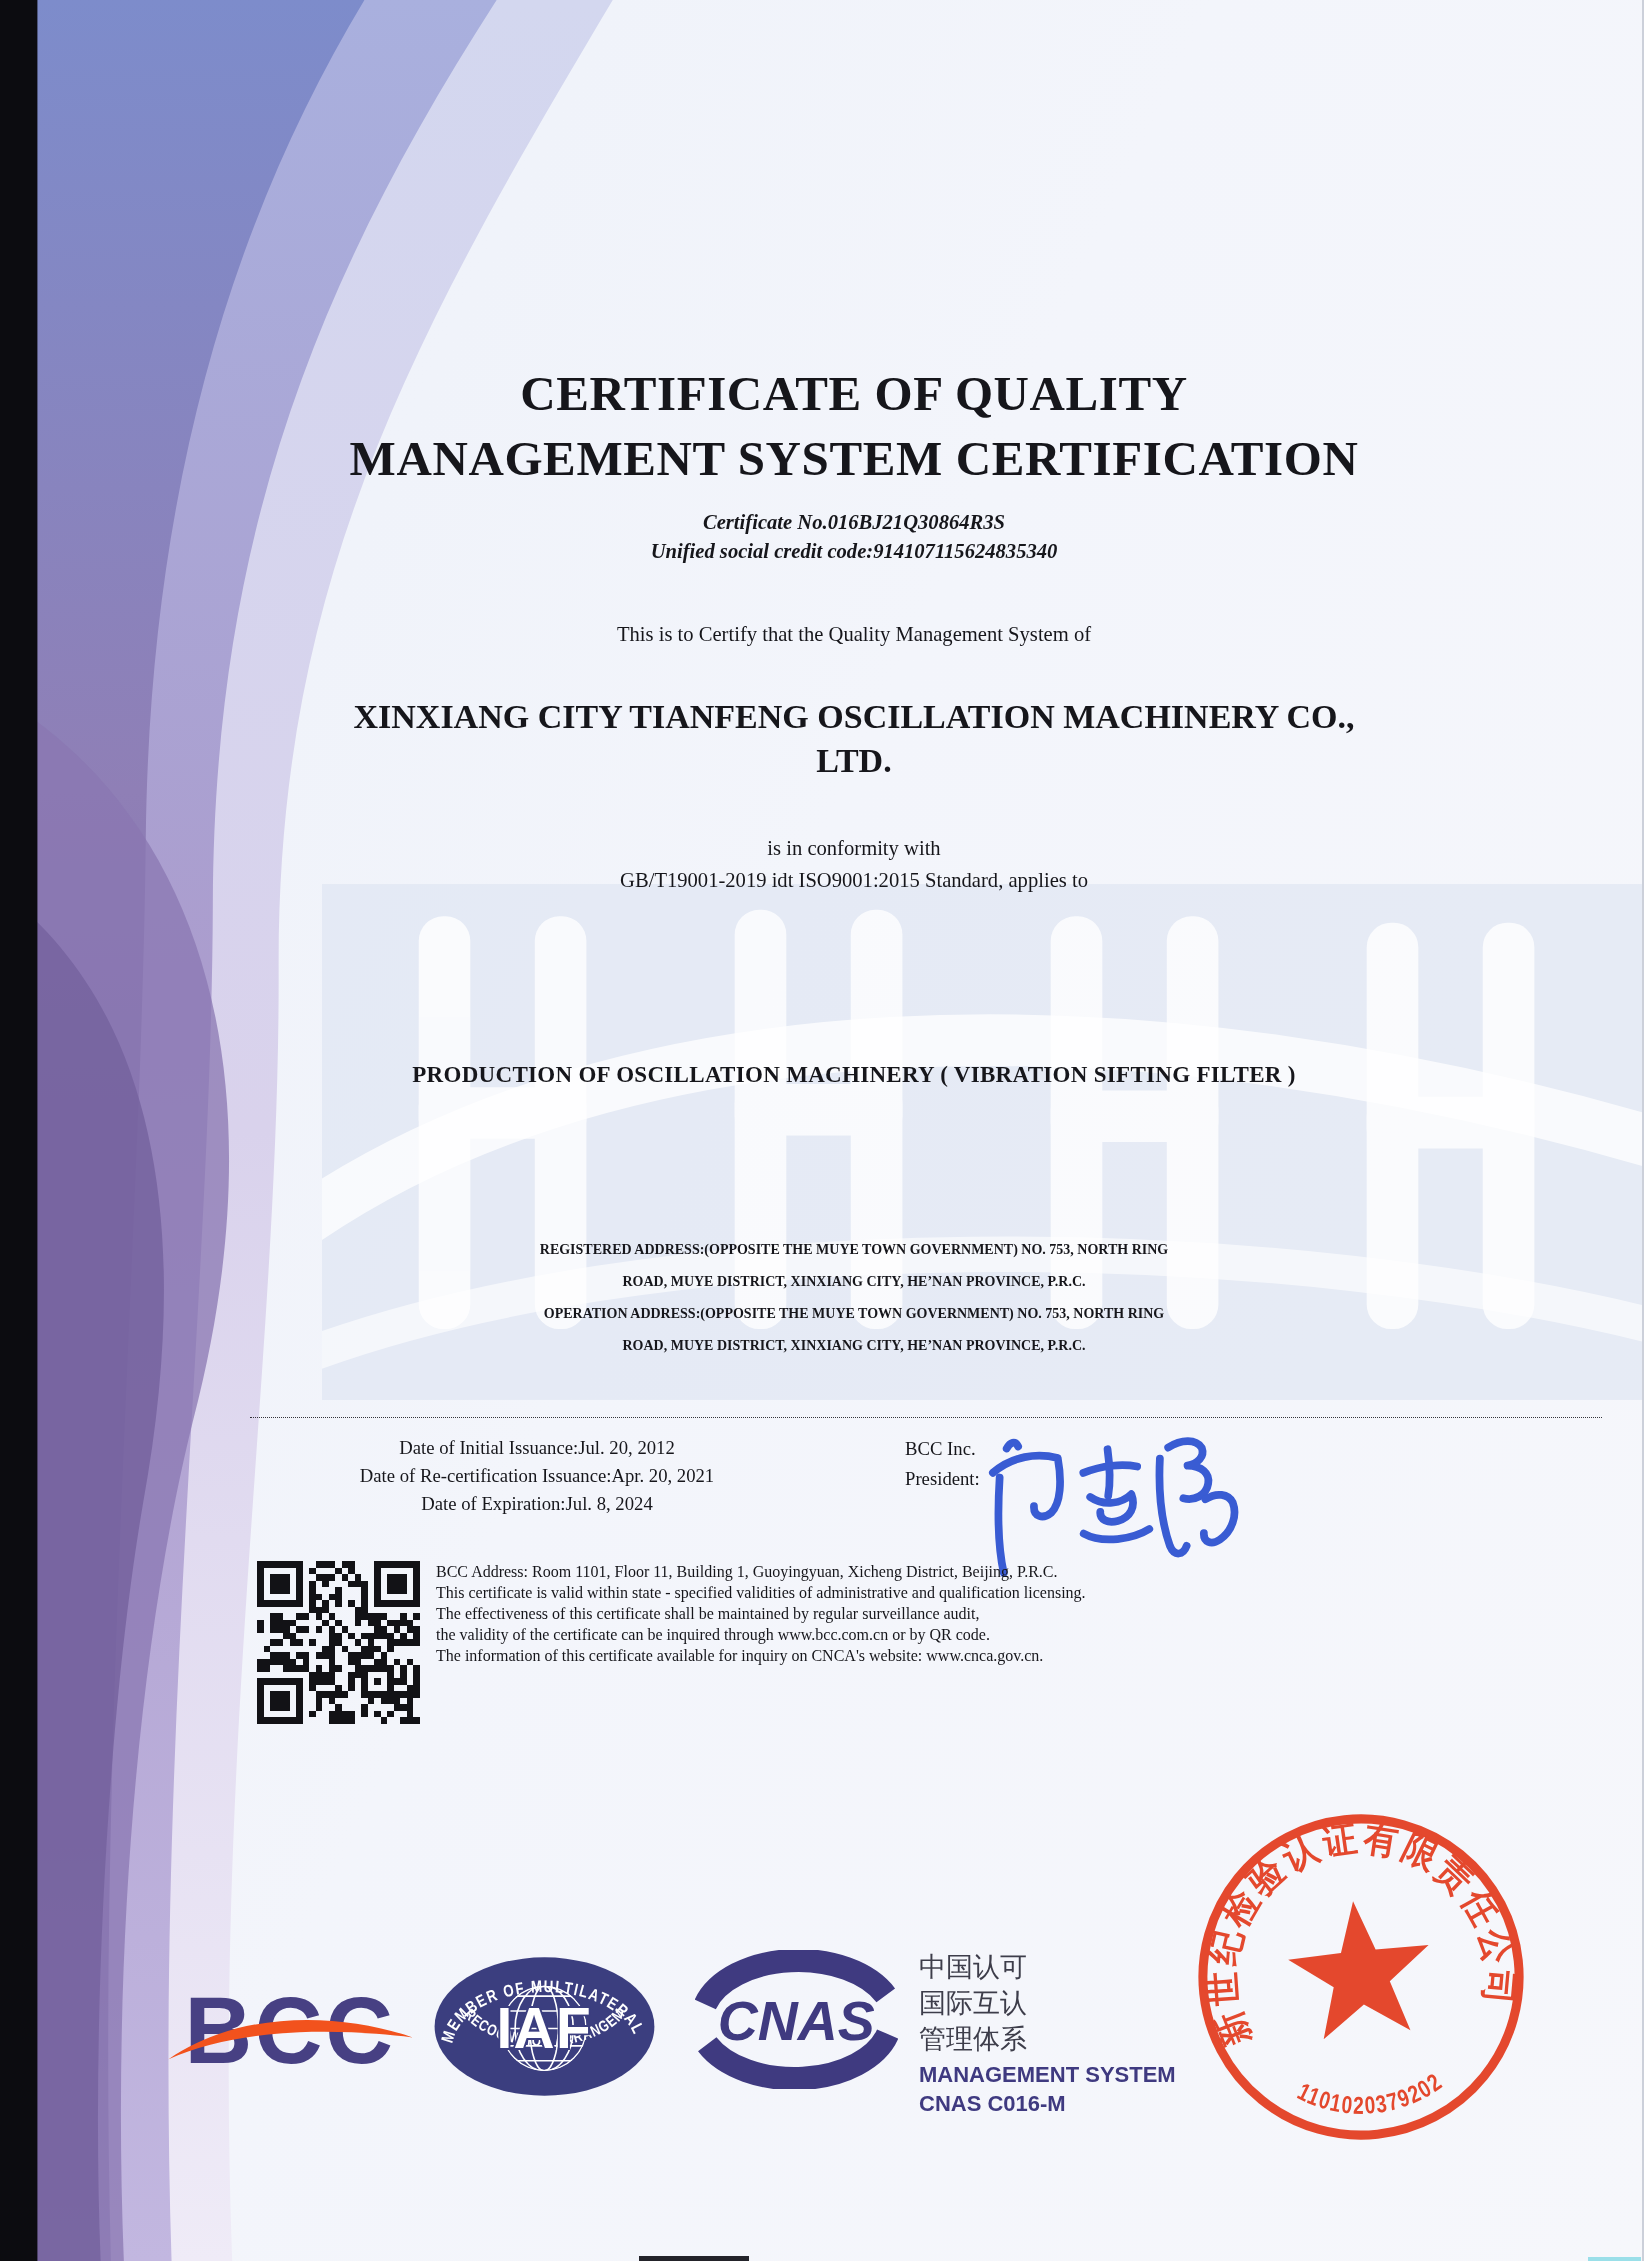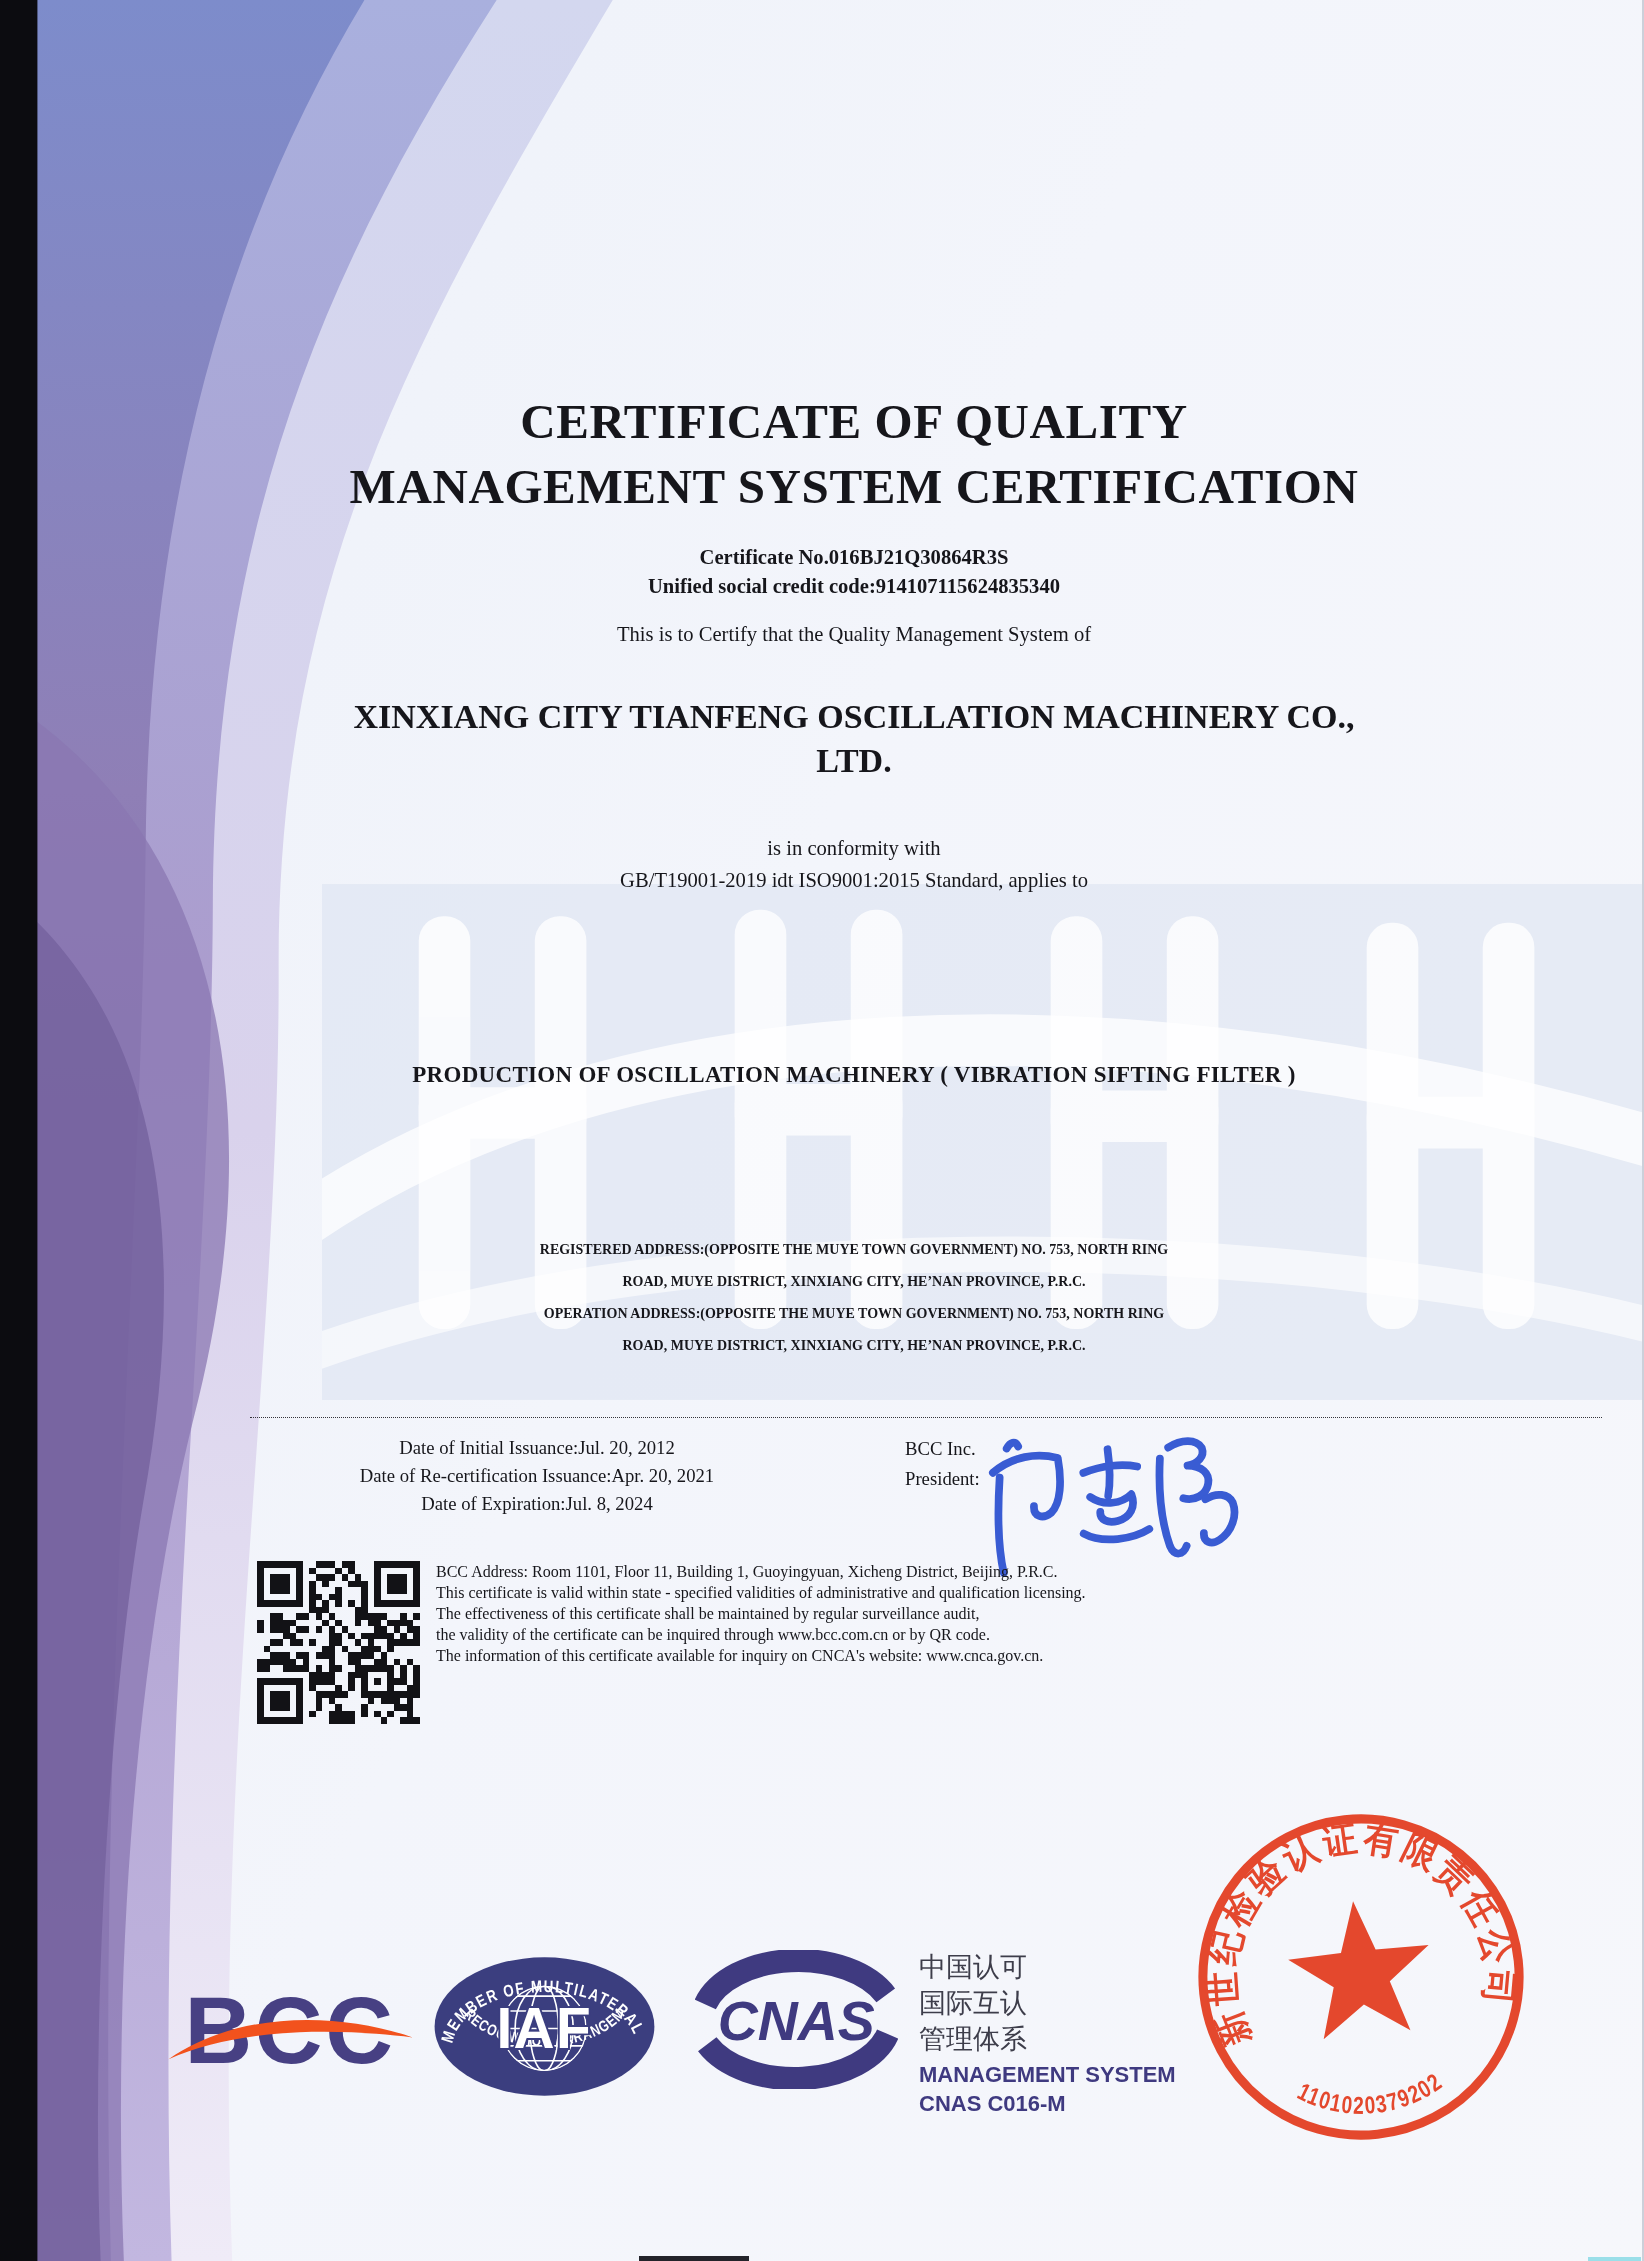--- a/index.html
+++ b/index.html
@@ -3,22 +3,22 @@
 <meta charset="utf-8">
 <style>
   html,body{margin:0;padding:0;background:#777;}
   .page{position:relative;width:1645px;height:2261px;overflow:hidden;
         background:linear-gradient(115deg,#edf1f9 0%,#f3f5fb 45%,#f6f7fb 100%);
         font-family:"Liberation Serif","DejaVu Serif",serif;color:#16161b;}
   .abs{position:absolute;}
   svg{display:block;}
   
   .cblock{position:absolute;left:193px;width:1322px;text-align:center;}
-  .title{top:361px;font-size:49px;font-weight:700;line-height:65px;letter-spacing:0.6px;margin-top:28px;}
-  .certno{top:543px;font-size:20.6px;font-weight:700;line-height:29px;}
+  .title{top:361px;font-size:49px;font-weight:700;line-height:65px;letter-spacing:0.6px;}
+  .certno{top:508px;font-size:20.6px;font-weight:700;line-height:29px;font-style:italic;}
   .certify{top:623px;font-size:20.6px;}
   .company{top:695px;font-size:34px;font-weight:700;line-height:44px;}
   .conf{top:837px;font-size:20.6px;}
   .std{top:869px;font-size:20.6px;}
   .scope{top:1062px;font-size:23px;font-weight:600;letter-spacing:0.3px;}
   .addr{top:1234px;font-size:14px;font-weight:600;line-height:32px;}
   .sep{left:250px;width:1352px;top:1417px;border-top:1.9px dotted #34343a;height:0;}
   .dates{left:263px;width:548px;top:1434px;font-size:18.7px;line-height:28px;text-align:center;}
   .issuer{left:905px;top:1434px;font-size:18.7px;line-height:30px;}
   .fine{left:436px;top:1561px;font-size:16px;line-height:21px;}

